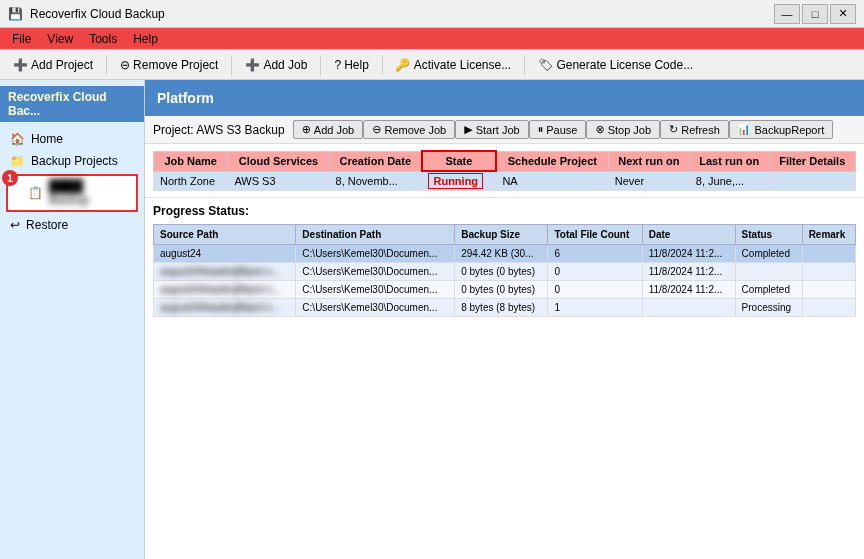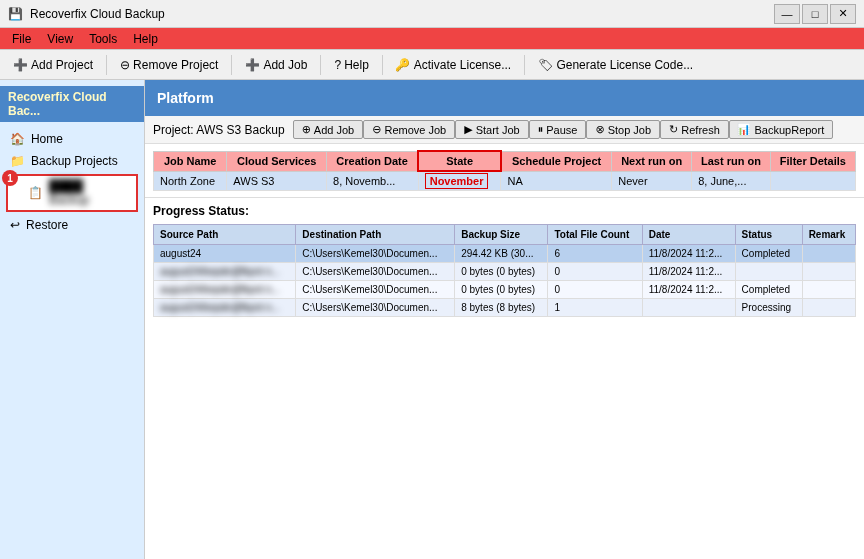--- a/index.html
+++ b/index.html
@@ -189,21 +189,21 @@
             <th>Next run on</th>
             <th>Last run on</th>
             <th>Filter Details</th>
           </tr>
         </thead>
         <tbody id="job-table-body">
         <tr class="selected">
     <td>North Zone</td>
     <td>AWS S3</td>
     <td>8, Novemb...</td>
-    <td><span class="state-running">November</span></td>
+    <td><span class="state-running">Running</span></td>
     <td>NA</td>
     <td>Never</td>
     <td>8, June,...</td>
     <td></td>
   </tr>
           </tbody>
       </table>
     </div>
 
     <div class="progress-section">

